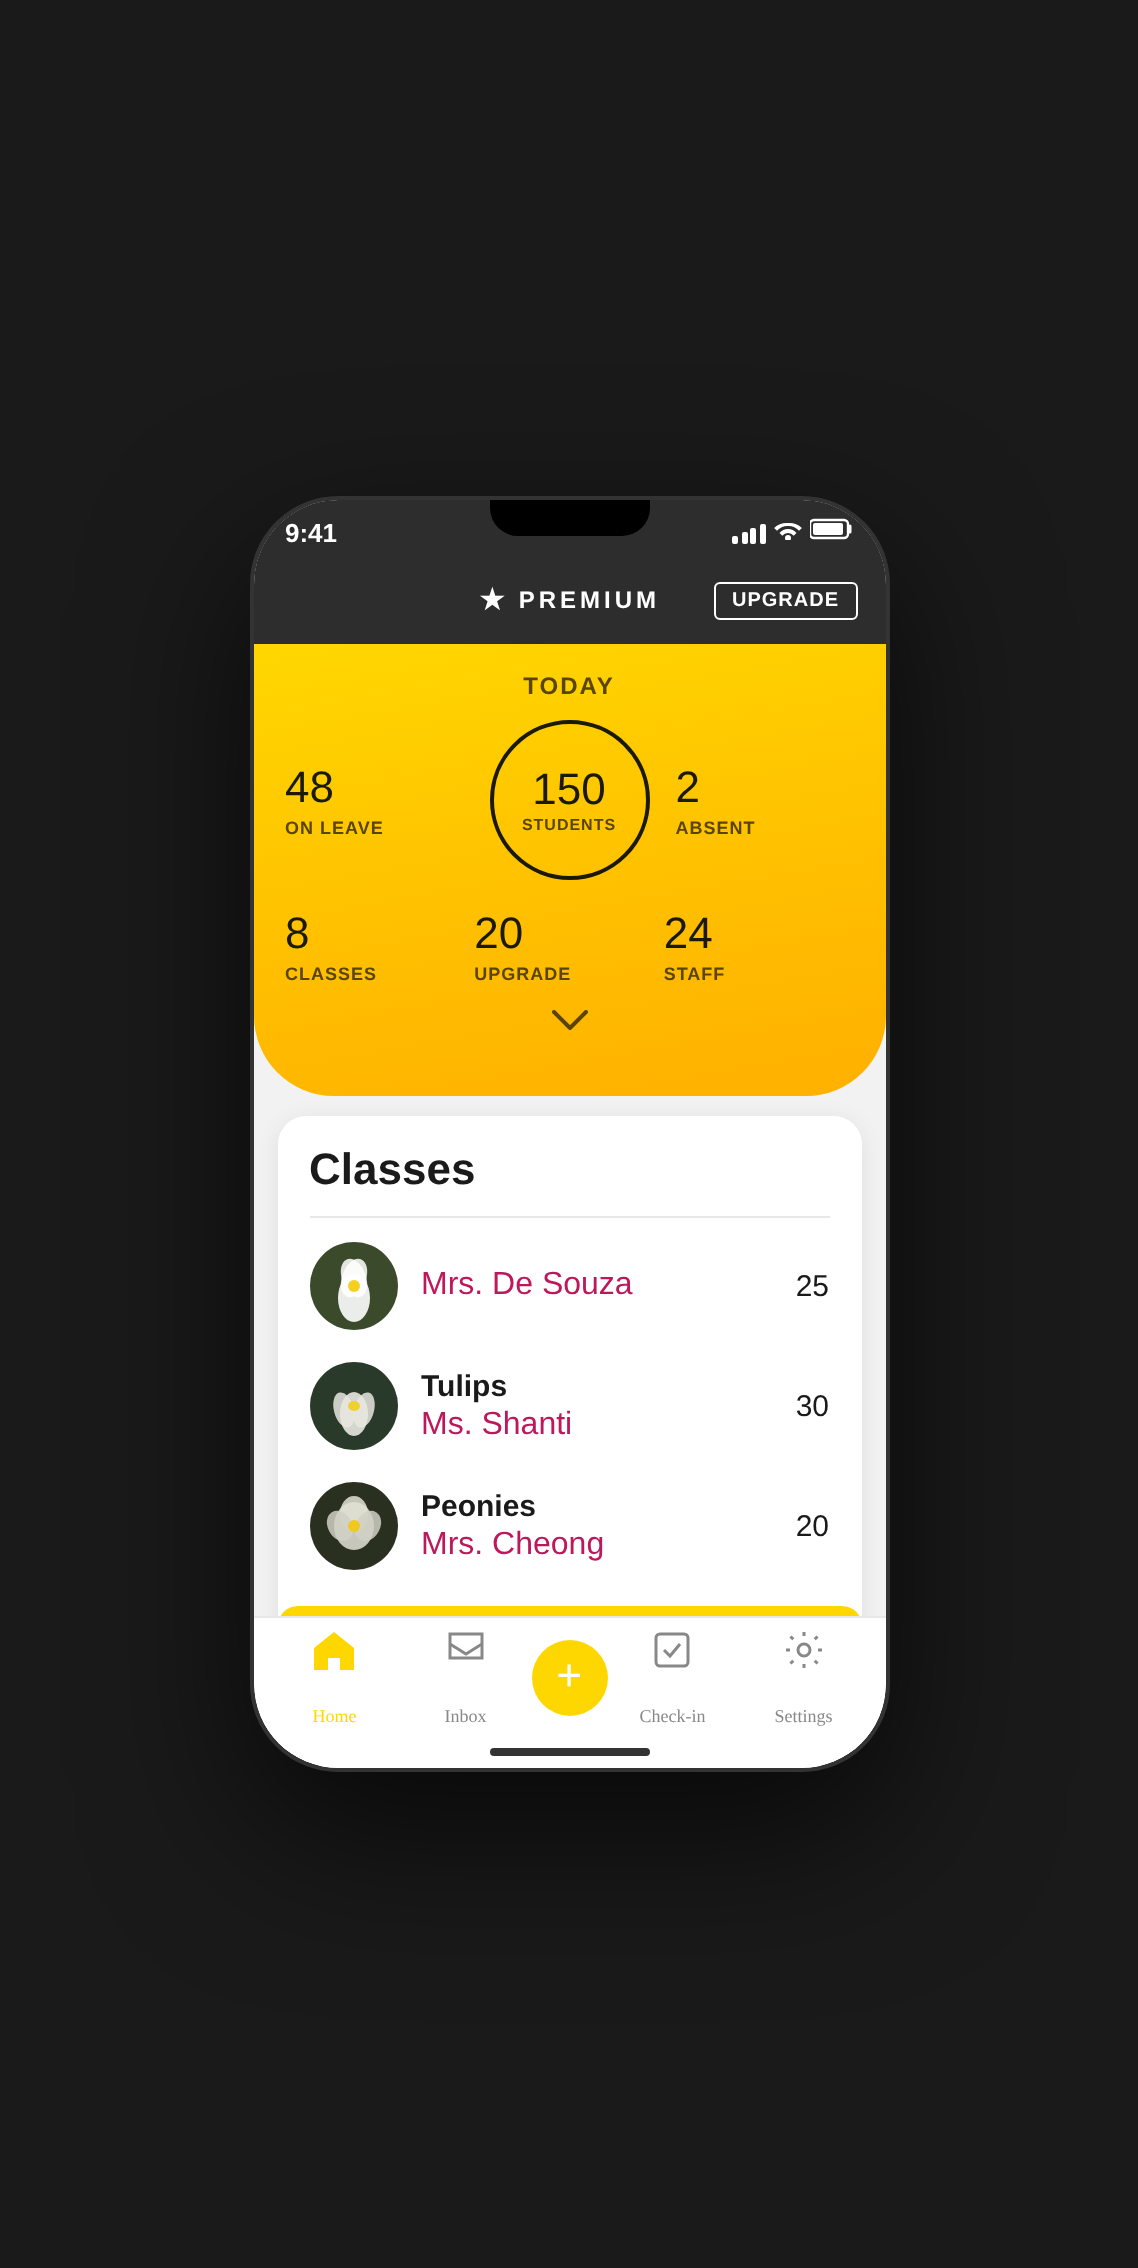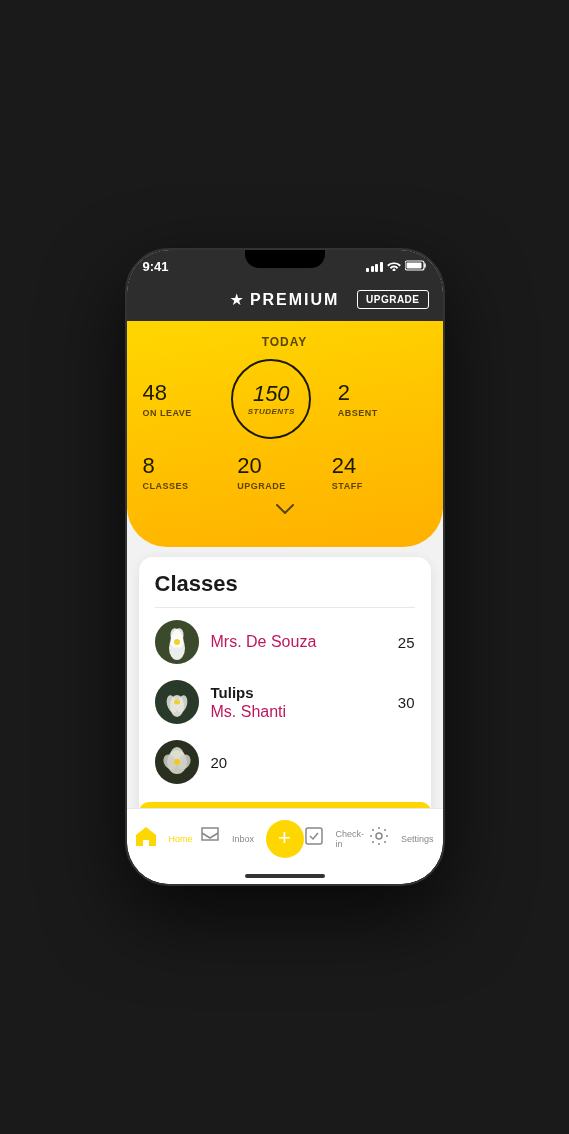--- a/index.html
+++ b/index.html
@@ -91,21 +91,21 @@
       display: flex;
       align-items: center;
       gap: 6px;
     }
     .star-icon {
       color: white;
       font-size: 16px;
     }
     .header-title {
       color: white;
-      font-size: 16px;
+      font-size: 12px;
       font-weight: 700;
       letter-spacing: 2px;
     }
     .upgrade-btn {
       position: absolute;
       right: 14px;
       border: 1.5px solid white;
       color: white;
       background: transparent;
       padding: 3px 8px;
@@ -150,23 +150,22 @@
     .stat-label {
       font-size: 9px;
       font-weight: 600;
       letter-spacing: 0.5px;
       color: #5a4500;
       margin-top: 2px;
     }
     .circle-container {
       flex: 1.2;
       display: flex;
-      justify-content: flex-start;
-      align-items: center;
-      font-style: italic;
+      justify-content: center;
+      align-items: center;
     }
     .circle-ring {
       width: 80px;
       height: 80px;
       border-radius: 50%;
       border: 2.5px solid #1a1a00;
       display: flex;
       flex-direction: column;
       align-items: center;
       justify-content: center;
@@ -281,25 +280,26 @@
       height: 60px;
       display: flex;
       align-items: center;
       justify-content: space-around;
       border-top: 1px solid #e8e8e8;
       flex-shrink: 0;
       padding: 0 8px;
     }
     .nav-item {
       display: flex;
-      flex-direction: row;
+      flex-direction: column;
       align-items: center;
       gap: 12px;
       flex: 1;
       cursor: pointer;
+      font-family: Liberation Serif, serif;
     }
     .nav-icon {
       font-size: 20px;
     }
     .nav-label {
       font-size: 9px;
       color: #888;
       font-weight: 500;
     }
     .nav-label.active {
@@ -458,20 +458,24 @@
           <div class="class-avatar">
             <svg class="flower-svg" viewBox="0 0 44 44" xmlns="http://www.w3.org/2000/svg">
               <rect width="44" height="44" fill="#2a3020"></rect>
               <ellipse cx="22" cy="22" rx="10" ry="12" fill="#d8d8cc" opacity="0.9"></ellipse>
               <ellipse cx="22" cy="16" rx="7" ry="9" fill="#e0e0d4" opacity="0.85"></ellipse>
               <ellipse cx="15" cy="22" rx="6" ry="8" fill="#d0d0c4" opacity="0.85" transform="rotate(-30 15 22)"></ellipse>
               <ellipse cx="29" cy="22" rx="6" ry="8" fill="#d0d0c4" opacity="0.85" transform="rotate(30 29 22)"></ellipse>
               <ellipse cx="22" cy="22" rx="3" ry="3" fill="#f0c820"></ellipse>
             </svg>
           </div>
+          <div class="class-info">
+            <div class="class-name">Peonies</div>
+            <div class="class-teacher">Mrs. Cheong</div>
+          </div>
           <div class="class-count">20</div>
         </div>
 
         <button class="view-all-btn">View all</button>
       </div>
     </div>
 
     <div class="bottom-nav">
       <div class="nav-item">
         <span class="nav-icon home-icon-active">

